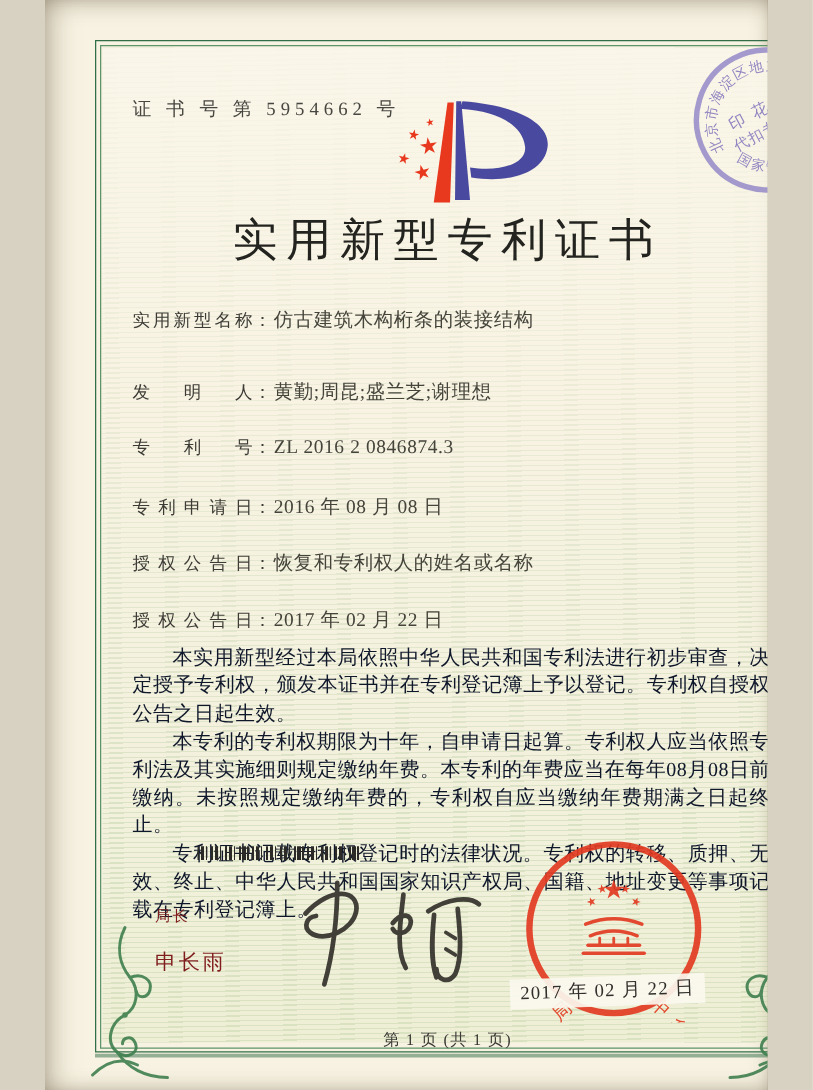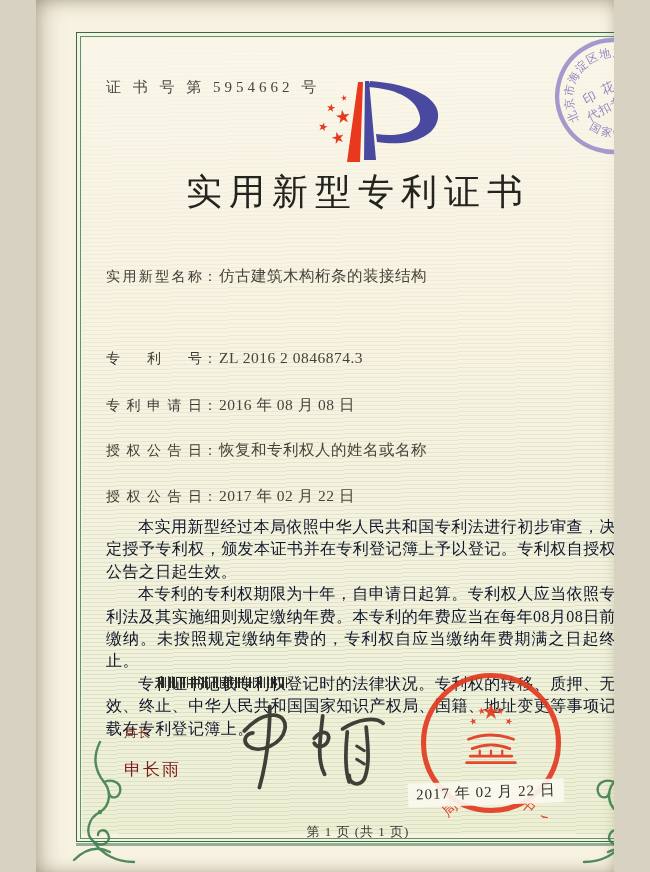--- a/index.html
+++ b/index.html
@@ -116,22 +116,25 @@
       <text x="60" y="71" text-anchor="middle" font-size="11.5" letter-spacing="1" fill="#8578bd" font-family="Liberation Serif, DejaVu Serif, serif">代扣专用章</text>
       <path id="taxBottom" d="M 23,70 A 38,38 0 0 0 97,70" fill="none"></path>
       <text font-size="10.5" letter-spacing="2" fill="#8578bd" font-family="Liberation Serif, DejaVu Serif, serif">
         <textPath href="#taxBottom" startOffset="50%" text-anchor="middle">国家知识产权局</textPath>
       </text>
     </g>
   </svg>
 
   <div class="abs title">实用新型专利证书</div>
 
-  <div class="abs frow" style="top:266px">
+  <div class="abs frow" style="top:246px">
     <span class="flabel">实用新型名称</span><span class="fcolon">：</span><span class="fvalue">仿古建筑木构桁条的装接结构</span>
+  </div>
+  <div class="abs frow" style="top:303px">
+    <span class="flabel">发明人</span><span class="fcolon">：</span><span class="fvalue">黄勤;周昆;盛兰芝;谢理想</span>
   </div>
   <div class="abs frow" style="top:349px">
     <span class="flabel">专利号</span><span class="fcolon">：</span><span class="fvalue">ZL 2016 2 0846874.3</span>
   </div>
   <div class="abs frow" style="top:395px">
     <span class="flabel">专利申请日</span><span class="fcolon">：</span><span class="fvalue">2016 年 08 月 08 日</span>
   </div>
   <div class="abs frow" style="top:440px">
     <span class="flabel">授权公告日</span><span class="fcolon">：</span><span class="fvalue">恢复和专利权人的姓名或名称</span>
   </div>

